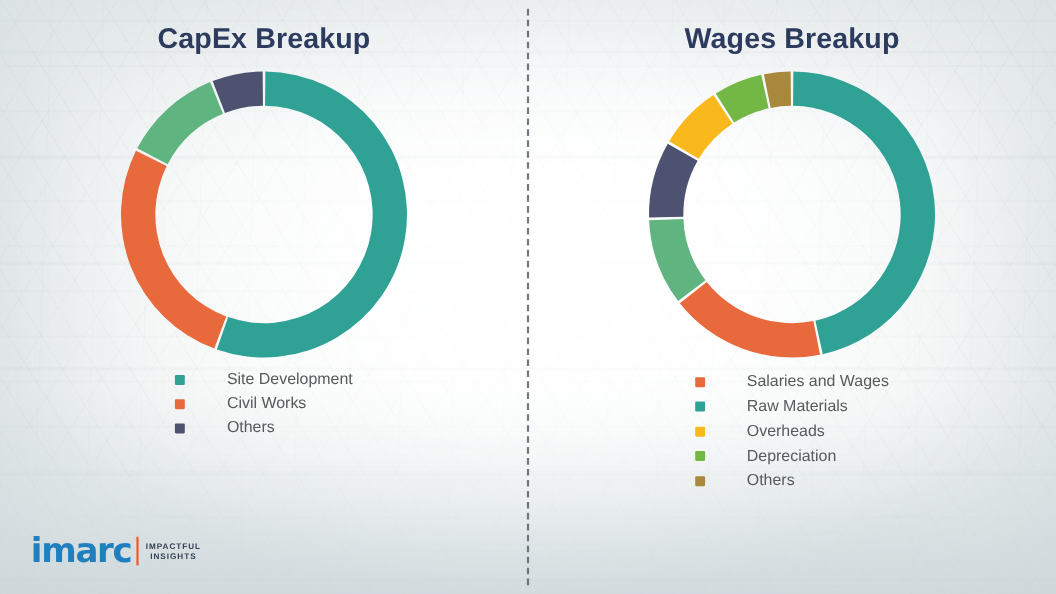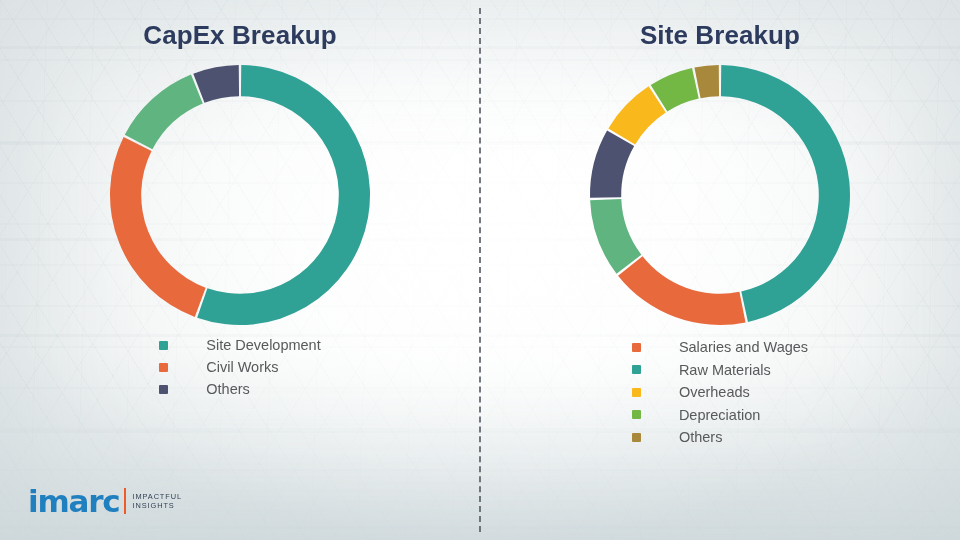--- a/index.html
+++ b/index.html
@@ -180,23 +180,24 @@
     margin: 0 7px 0 4px;
   }
   .logo-tag {
     display: flex;
     flex-direction: column;
     justify-content: center;
     line-height: 1.25;
   }
   .logo-tag span {
     font-size: 7.4px;
-    font-weight: normal;
+    font-weight: bold;
     color: #2f3e52;
     letter-spacing: .9px;
+    text-align: center;
   }
 </style>
 </head>
 <body>
 
 <div id="slide">
 
   <div class="bg-layer bg-base"></div>
   <div class="bg-layer bg-struts"></div>
   <div class="bg-layer bg-beams"></div>
@@ -230,21 +231,21 @@
             <span class="legend-label">Civil Works</span>
           </div><div class="legend-row">
             <span class="swatch" style="background: rgb(77, 82, 112);"></span>
             <span class="legend-label">Others</span>
           </div></div>
     </div>
   </div>
 
   <div class="panel right">
 
-    <div class="chart-title">Site Breakup</div>
+    <div class="chart-title">Wages Breakup</div>
 
     <div class="donut-wrap">
       <div class="donut">
         <svg viewBox="0 0 266 266">
             <path d="M 134.24789125011202 3.0059894940236234 A 130 130 0 0 1 160.98206867525417 259.9527622096241 L 154.26637219319315 229.4840992793143 A 98.8 98.8 0 0 0 133.94839735008512 34.20455201545796 Z" fill="#2fa195"></path>
             <path d="M 158.53974357918517 260.46655050604244 A 130 130 0 0 1 31.049422369270133 213.66027349792785 L 55.5175610006453 194.30180785842515 A 98.8 98.8 0 0 0 152.4102051201807 229.87457838459227 Z" fill="#e8693c"></path>
             <path d="M 29.519739670499106 211.68821844557624 A 130 130 0 0 1 3.109330902437762 138.33048603671284 L 34.28309148585271 137.05116938790175 A 98.8 98.8 0 0 0 54.35500214957932 192.80304601863793 Z" fill="#5fb480"></path>
             <path d="M 3.0309364796118246 135.83593505449284 A 130 130 0 0 1 20.066663242400935 68.6100827085892 L 47.17066406422471 84.0636628585278 A 98.8 98.8 0 0 0 34.223511724504974 135.15531064141456 Z" fill="#4d5270"></path>
             <path d="M 21.323597215750297 66.45391776242552 A 130 130 0 0 1 61.60807087993297 24.357501609566583 L 78.74213386874906 50.43170122327061 A 98.8 98.8 0 0 0 48.125933883970234 82.4249774994434 Z" fill="#f9b81b"></path>
             <path d="M 63.70688565209092 23.00698065800904 A 130 130 0 0 1 105.017931324746 6.047237790375874 L 111.73362780680696 36.515900720685664 A 98.8 98.8 0 0 0 80.3372330955891 49.405305300086866 Z" fill="#73b744"></path>

